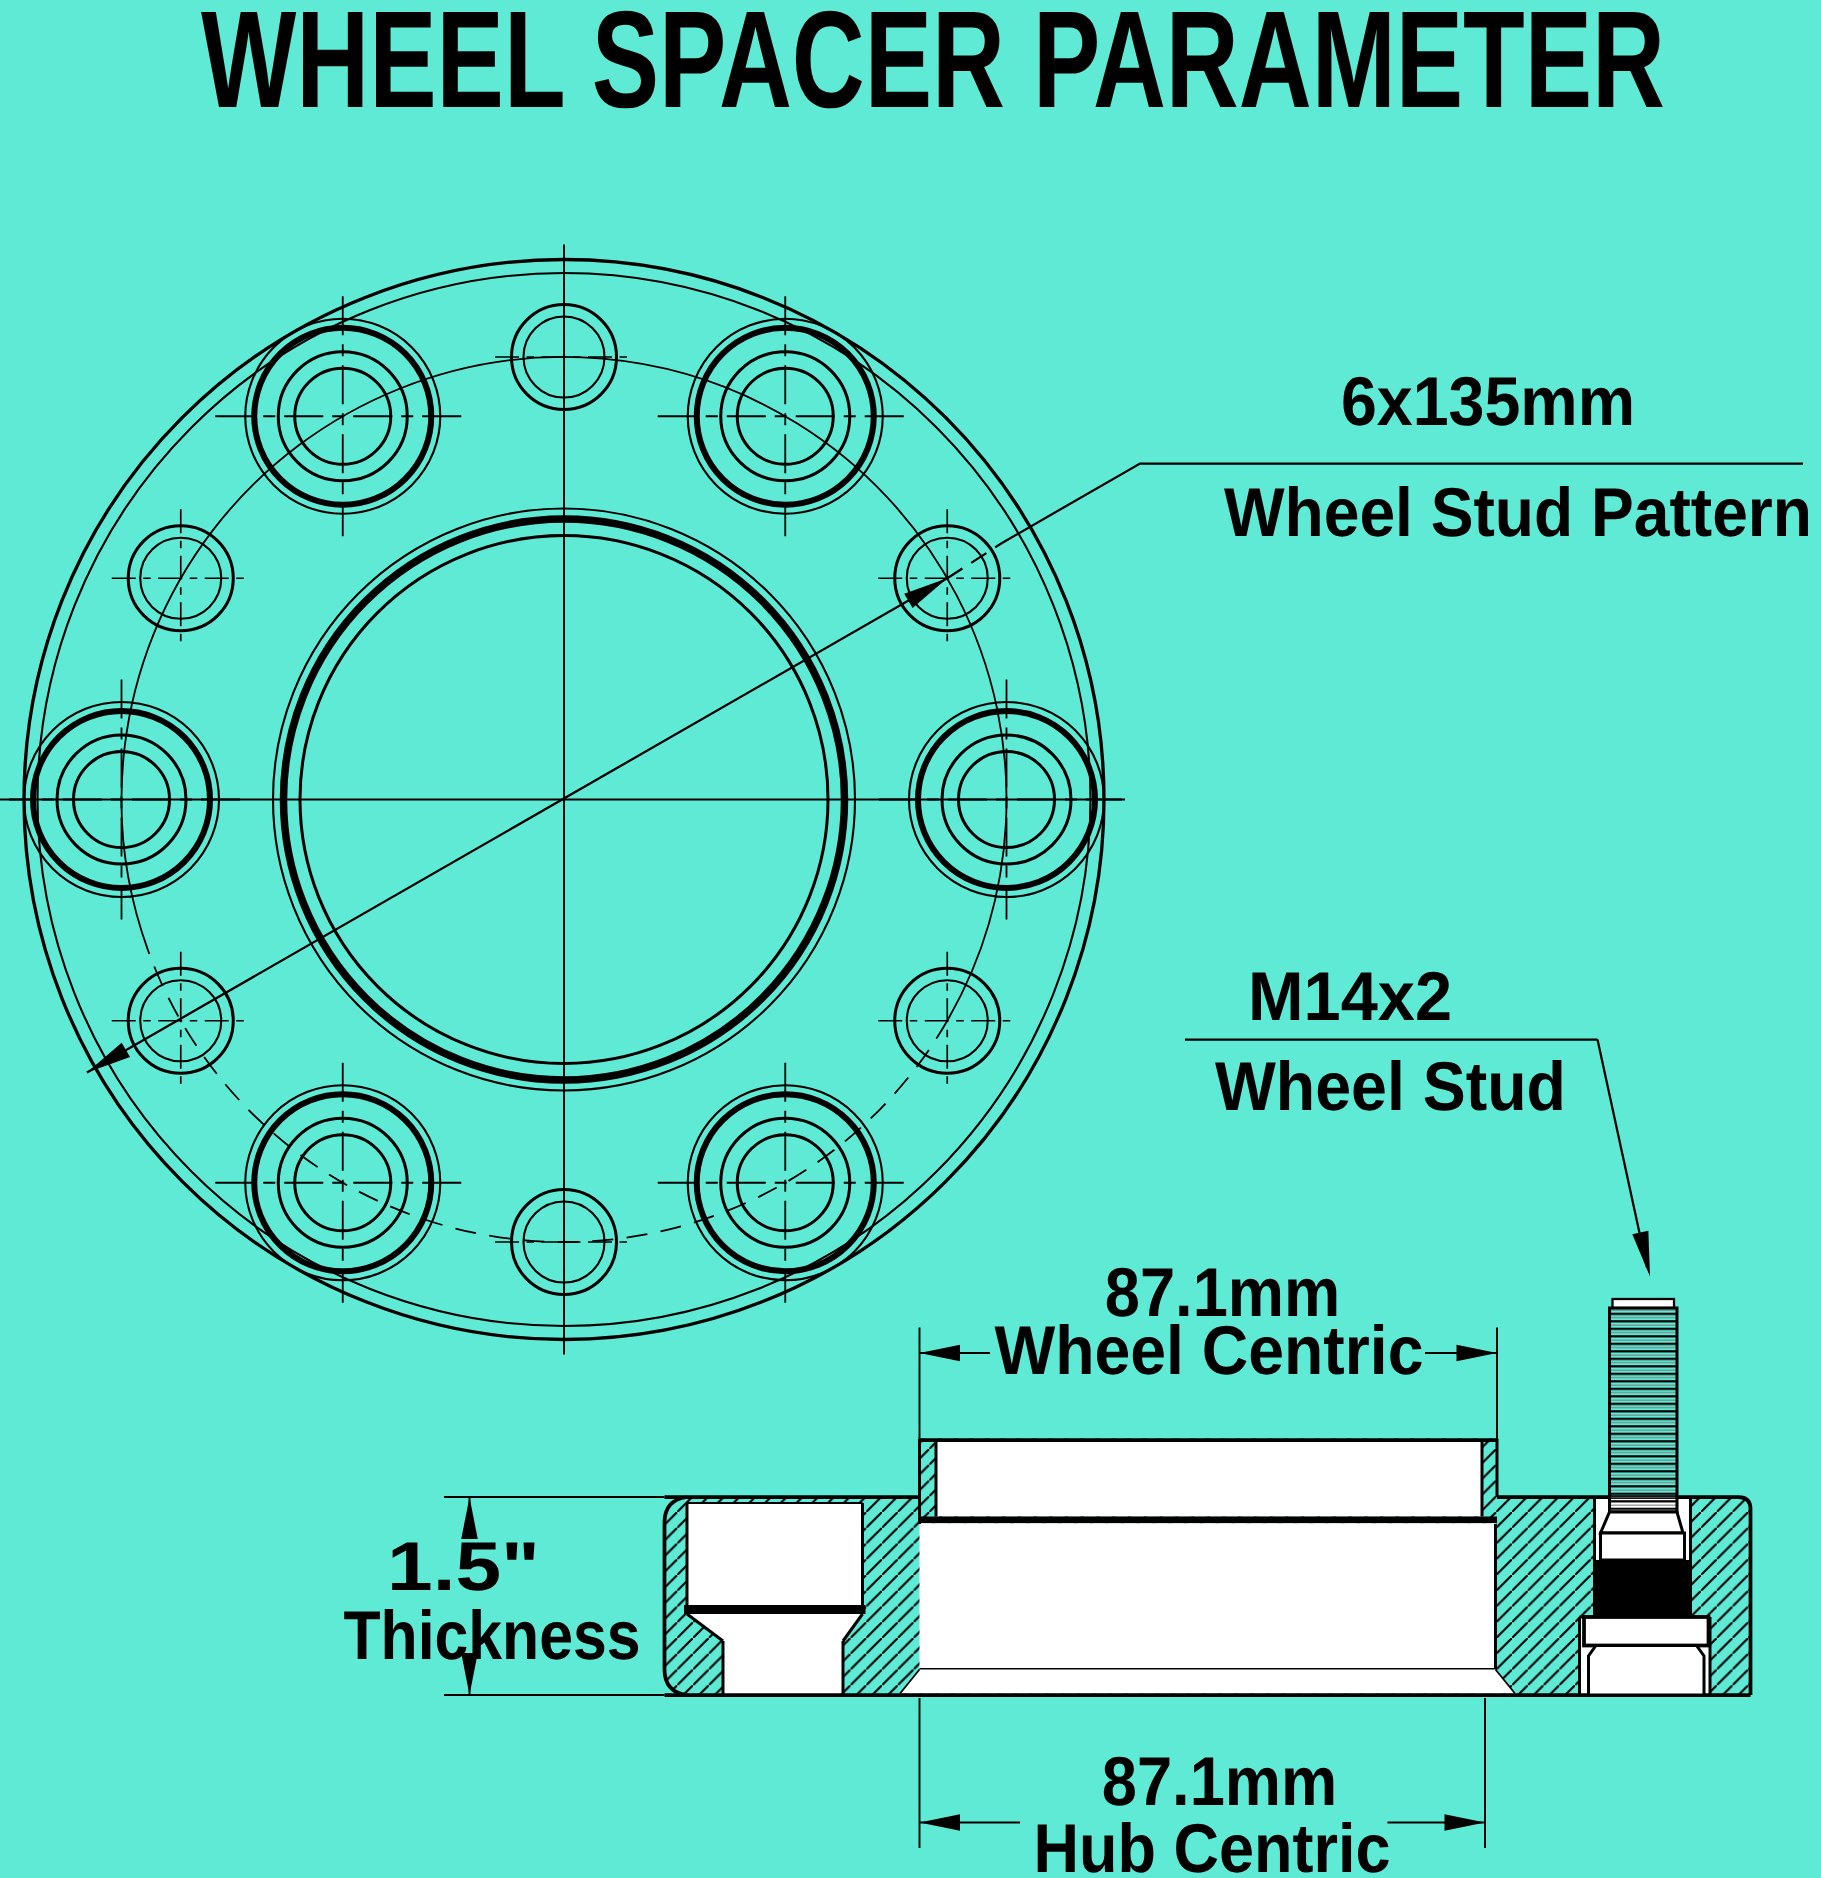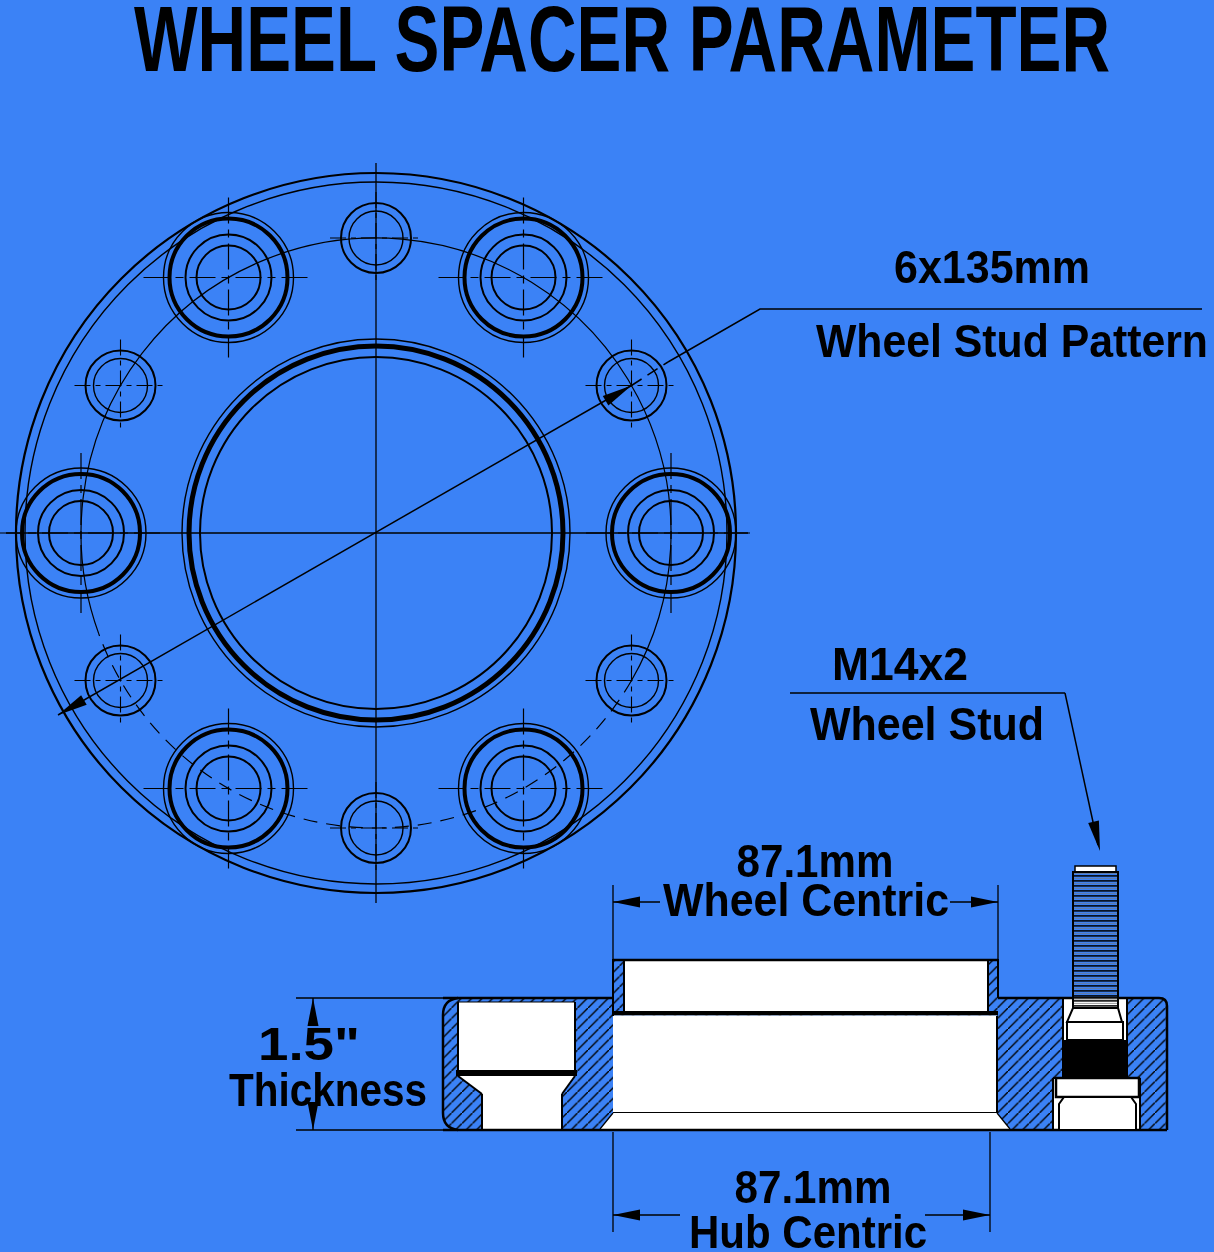--- a/index.html
+++ b/index.html
@@ -1,17 +1,17 @@
 <!DOCTYPE html>
 <html><head>
 <meta charset="utf-8">
 <style>
   html,body{margin:0;padding:0;background:#ffffff;}
   .page{
-    width:1214px;height:1252px;background:#3b82f6;position:relative;overflow:hidden;
+    width:1214px;height:1252px;background:#5eead4;position:relative;overflow:hidden;
     font-family:"Liberation Sans", sans-serif;
   }
   svg{display:block;}
   .t1{fill:none;stroke:#000;stroke-width:1.4;}
   .t2{fill:none;stroke:#000;stroke-width:2;}
   .thickring{fill:none;stroke:#000;stroke-width:4;}
   .bore-thick{fill:none;stroke:#000;stroke-width:5;}
   .thin{fill:none;stroke:#000;stroke-width:1.2;}
   .cl{fill:none;stroke:#000;stroke-width:1.2;stroke-dasharray:26 6 8 6;}
   .cls{fill:none;stroke:#000;stroke-width:1.1;stroke-dasharray:16 5 5 5;}

